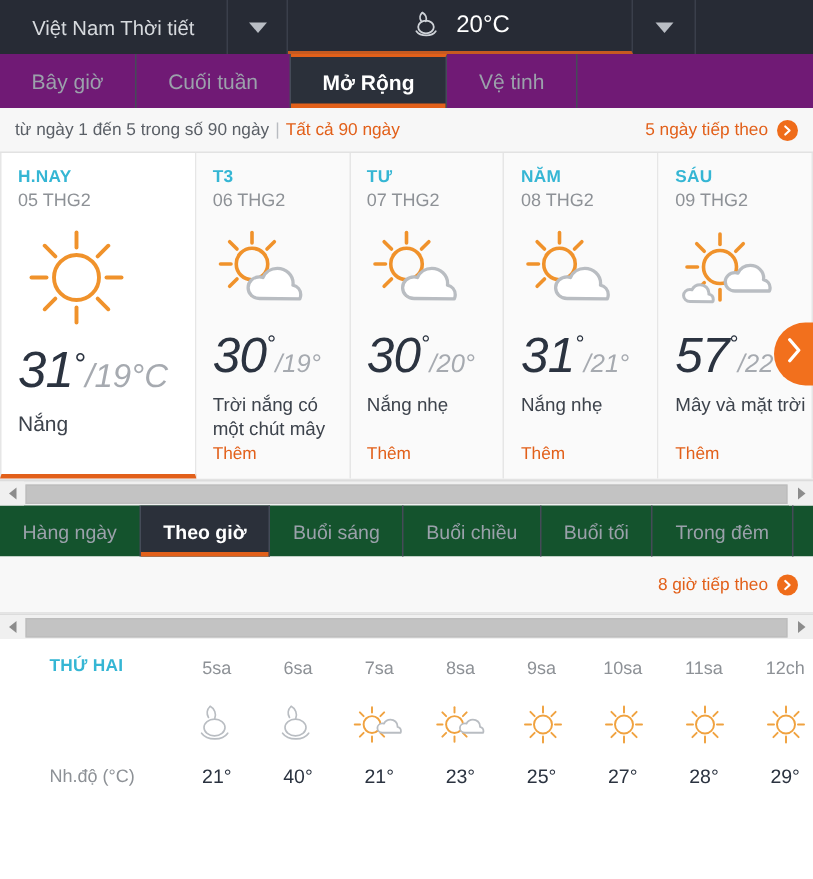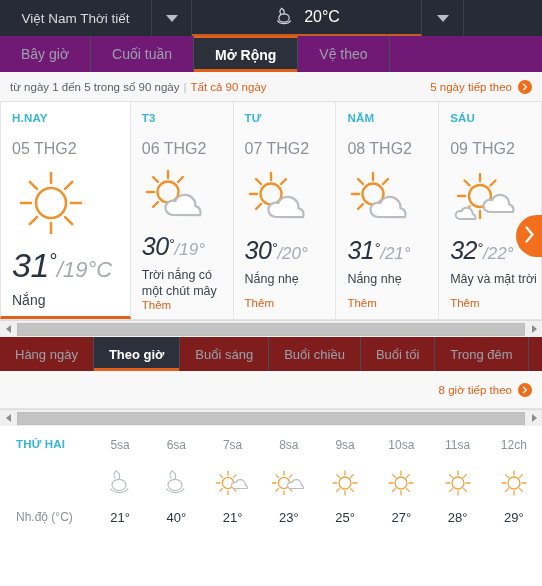--- a/index.html
+++ b/index.html
@@ -116,33 +116,33 @@
     flex: 1.30;
   }
   .day-name {
     color: #35b6d4;
     font-size: 11.5px;
     font-weight: bold;
     letter-spacing: .2px;
   }
   .day-date {
     color: #8d9196;
-    font-size: 16px;
-    margin-top: 16px;
+    font-size: 12px;
+    margin-top: 2px;
   }
   .day-icon {
     height: 62px;
     display: flex; align-items: center; justify-content: flex-start;
     margin-top: 10px;
     padding-left: 2px;
   }
   .day.today .day-icon { height: 74px; margin-top: 8px; }
   .temps { margin-top: 6px; white-space: nowrap; font-style: italic; }
   .t-hi {
-    font-size: 25px;
+    font-size: 33px;
     color: #2b3340;
     font-weight: normal;
     letter-spacing: -.5px;
   }
   .day.today .t-hi { font-size: 34px; }
   .t-deg { font-size: 15px; color: #2b3340; vertical-align: top; line-height: 1.6; }
   .day.today .t-deg { font-size: 20px; line-height: 1.5; }
   .t-lo { font-size: 17px; color: #a6aab0; }
   .day.today .t-lo { font-size: 22px; }
   .day-desc {
@@ -184,21 +184,21 @@
     width: 100%; height: 13px;
     background: #c3c3c3;
     border: 1px solid #bdbdbd;
   }
   .tri-l { width:0;height:0;border-top:4px solid transparent;border-bottom:4px solid transparent;border-right:5px solid #8c8c8c; }
   .tri-r { width:0;height:0;border-top:4px solid transparent;border-bottom:4px solid transparent;border-left:5px solid #8c8c8c; }
 
   
   .subtabbar {
     height: 34px;
-    background: #7f1d1d;
+    background: #14532d;
     display: flex; align-items: stretch;
   }
   .subtab {
     display: flex; align-items: center; justify-content: center;
     padding: 0 15px;
     color: #9ba1ab;
     font-size: 13px;
     border-right: 1px solid #454b58;
     position: relative;
     white-space: nowrap;
@@ -227,20 +227,21 @@
   
   .hourly {
     background: #ffffff;
     padding-top: 12px;
   }
   .hrow { display: flex; }
   .hcell {
     flex: 1;
     text-align: center;
     font-size: 12px;
+    margin-left: 17px;
   }
   .hcell.label {
     flex: 0 0 92px;
     text-align: left;
     padding-left: 16px;
   }
   .hrow-head .hcell { color: #8d9196; padding-bottom: 8px; }
   .hrow-head .hcell.label { color: #35b6d4; font-weight: bold; font-size: 11.5px; letter-spacing:.2px; }
   .hrow-icons .hcell { height: 46px; display:flex; align-items:center; justify-content:center; }
   .hrow-icons .hcell.label { display: block; }
@@ -278,21 +279,21 @@
   <div class="tab">
     <span>Bây giờ</span>
   </div>
   <div class="tab">
     <span>Cuối tuần</span>
   </div>
   <div class="tab active">
     <span>Mở Rộng</span>
   </div>
   <div class="tab">
-    <span>Vệ theo</span>
+    <span>Vệ tinh</span>
   </div>
   <div class="tab tab-filler"></div>
 </div>
 
 <div class="rangebar">
   <div class="range-left">
     <span>từ ngày 1 đến 5 trong số 90 ngày</span>
     <span class="range-sep">|</span>
     <span class="range-all">Tất cả 90 ngày</span>
   </div>
@@ -418,21 +419,21 @@
             <line x1="12.5" y1="10.5" x2="17.5" y2="15.5"></line>
             <line x1="12.5" y1="41.5" x2="17.5" y2="36.5"></line>
             <line x1="43.5" y1="10.5" x2="38.5" y2="15.5"></line>
             <line x1="28" y1="41" x2="28" y2="48"></line>
           </g>
           <path d="M38 42c-3.6 0-6.5-2.7-6.5-6.1s2.9-6.1 6.5-6.1c.7 0 1.4.1 2 .3 1.4-3 4.5-5.2 8.2-5.2 4.9 0 8.9 3.8 8.9 8.5 0 .3 0 .7-.1 1 2.5.6 4.4 2.8 4.4 5.4 0 .8-.2 1.6-.5 2.2z" fill="#ffffff" stroke="#b9bdc2" stroke-width="2.2" stroke-linejoin="round"></path>
           <path d="M8 49c-2.4 0-4.3-1.8-4.3-4s1.9-4 4.3-4c.4 0 .9.1 1.3.2 1-2 3-3.4 5.4-3.4 3.2 0 5.9 2.5 5.9 5.6 0 .2 0 .4 0 .7 1.7.4 2.9 1.9 2.9 3.6 0 .5-.1 1-.3 1.4z" fill="#ffffff" stroke="#b9bdc2" stroke-width="2" stroke-linejoin="round"></path>
         </svg>
       </div>
       <div class="temps">
-        <span class="t-hi">32</span><span class="t-deg">°</span><span class="t-lo">/22°</span>
+        <span class="t-hi">57</span><span class="t-deg">°</span><span class="t-lo">/22°</span>
       </div>
       <div class="day-desc">Mây và mặt trời</div>
       <div class="day-more">Thêm</div>
     </div>
   </div>
 
   <div class="next-arrow">
     <span>
       <svg width="11" height="17" viewBox="0 0 11 17">
           <path d="M2.5 1.5L8.5 8.5 2.5 15.5" fill="none" stroke="#fff" stroke-width="2.2" stroke-linecap="round" stroke-linejoin="round"></path>

